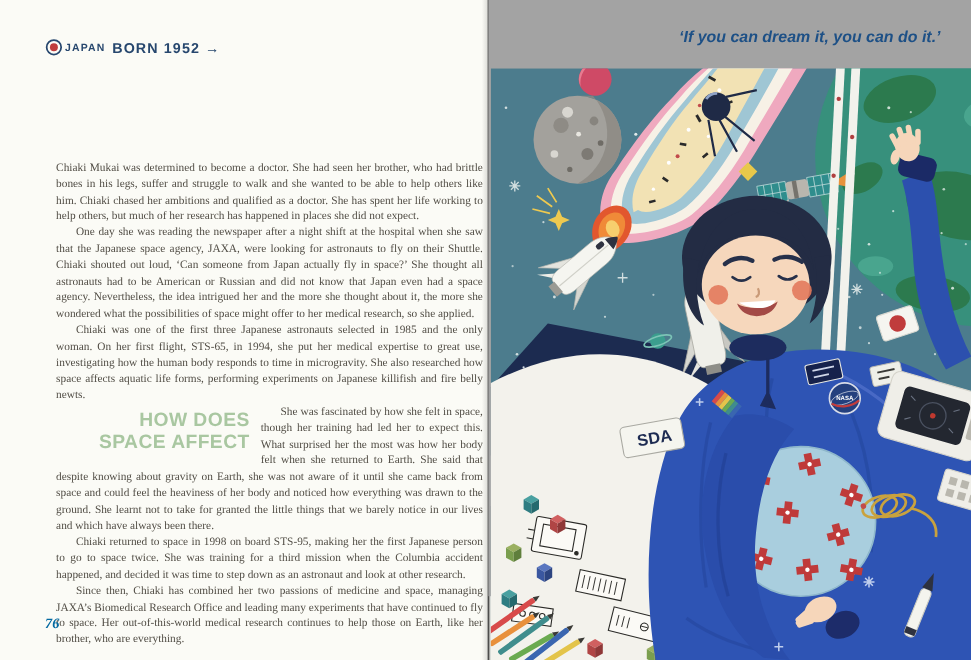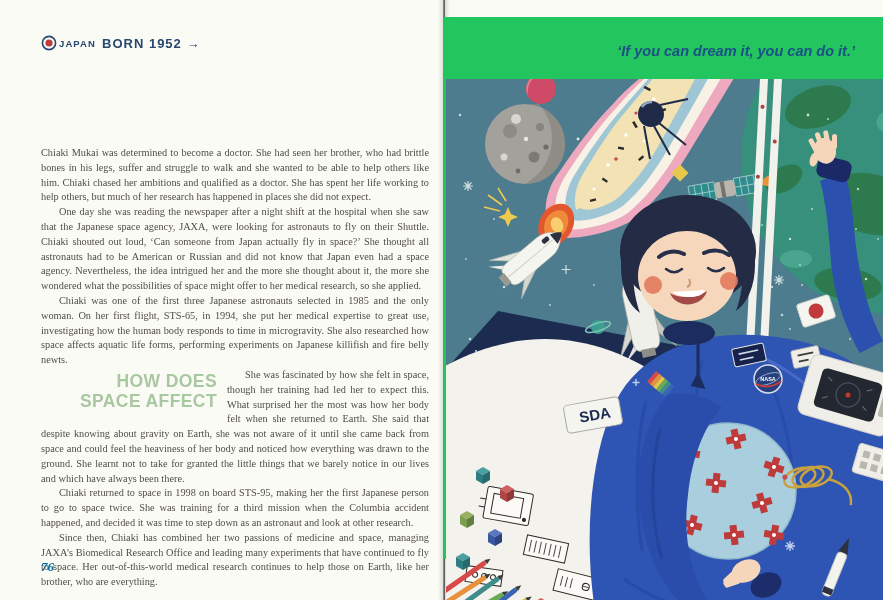--- a/index.html
+++ b/index.html
@@ -10,34 +10,34 @@
   .hdr{position:absolute;left:41px;top:26px;}
   .title{font-family:"Liberation Sans",sans-serif;font-weight:800;font-size:23px;
          letter-spacing:.5px;color:#2b5a8c;}
   .roles{display:flex;align-items:center;gap:8px;margin-top:7px;}
   .role{display:flex;align-items:center;gap:5px;font-family:"Liberation Sans",sans-serif;
         font-weight:700;font-size:9.5px;letter-spacing:1.1px;color:#27476e;}
   .nat{display:flex;align-items:center;gap:2px;margin-top:9px;font-family:"Liberation Sans",sans-serif;
        font-weight:700;color:#27476e;}
   .nat .country{font-size:9.5px;letter-spacing:1.1px;}
   .nat .born{font-size:13px;letter-spacing:1px;margin-left:4px;}
-  .bodytext{position:absolute;left:41px;top:146px;width:388px;color:#514d45;
+  .bodytext{position:absolute;left:51px;top:146px;width:388px;color:#514d45;
             font-size:10.3px;line-height:14.8px;text-align:justify;}
   .bodytext p{margin:0;text-indent:0;}
   .bodytext p.ind{text-indent:18px;}
   .q-float{float:left;width:192px;margin:3px 10px 5px -16px;
            font-family:"Liberation Sans",sans-serif;font-weight:800;font-size:17.5px;
            line-height:20px;letter-spacing:.4px;color:#a9c7a1;text-align:right;text-indent:0;}
   .pageno{position:absolute;left:41px;top:559px;font-family:"Liberation Serif",serif;
           font-weight:700;font-style:italic;font-size:13px;color:#0369a1;}
   
   .gutter{position:absolute;left:438px;top:0;width:12px;height:600px;
           background:linear-gradient(90deg,rgba(0,0,0,0) 0%,rgba(0,0,0,.10) 38%,#3f3f3f 52%,rgba(0,0,0,.12) 62%,rgba(0,0,0,0) 100%);}
   
-  .right-page{position:absolute;left:444px;top:0;width:439px;height:542px;background:#22c55e;margin-top:17px;}
+  .right-page{position:absolute;left:444px;top:0;width:439px;height:542px;background:#a3a3a3;}
   .quote{position:absolute;right:28px;top:26px;font-family:"Liberation Sans",sans-serif;
          font-weight:800;font-style:italic;font-size:14.5px;color:#1d5086;}
   .illo{position:absolute;left:2px;top:62px;width:437px;height:538px;overflow:hidden;}
   .illo svg{display:block;}
 </style>
 </head>
 <body>
 
 <div class="spread">
 

